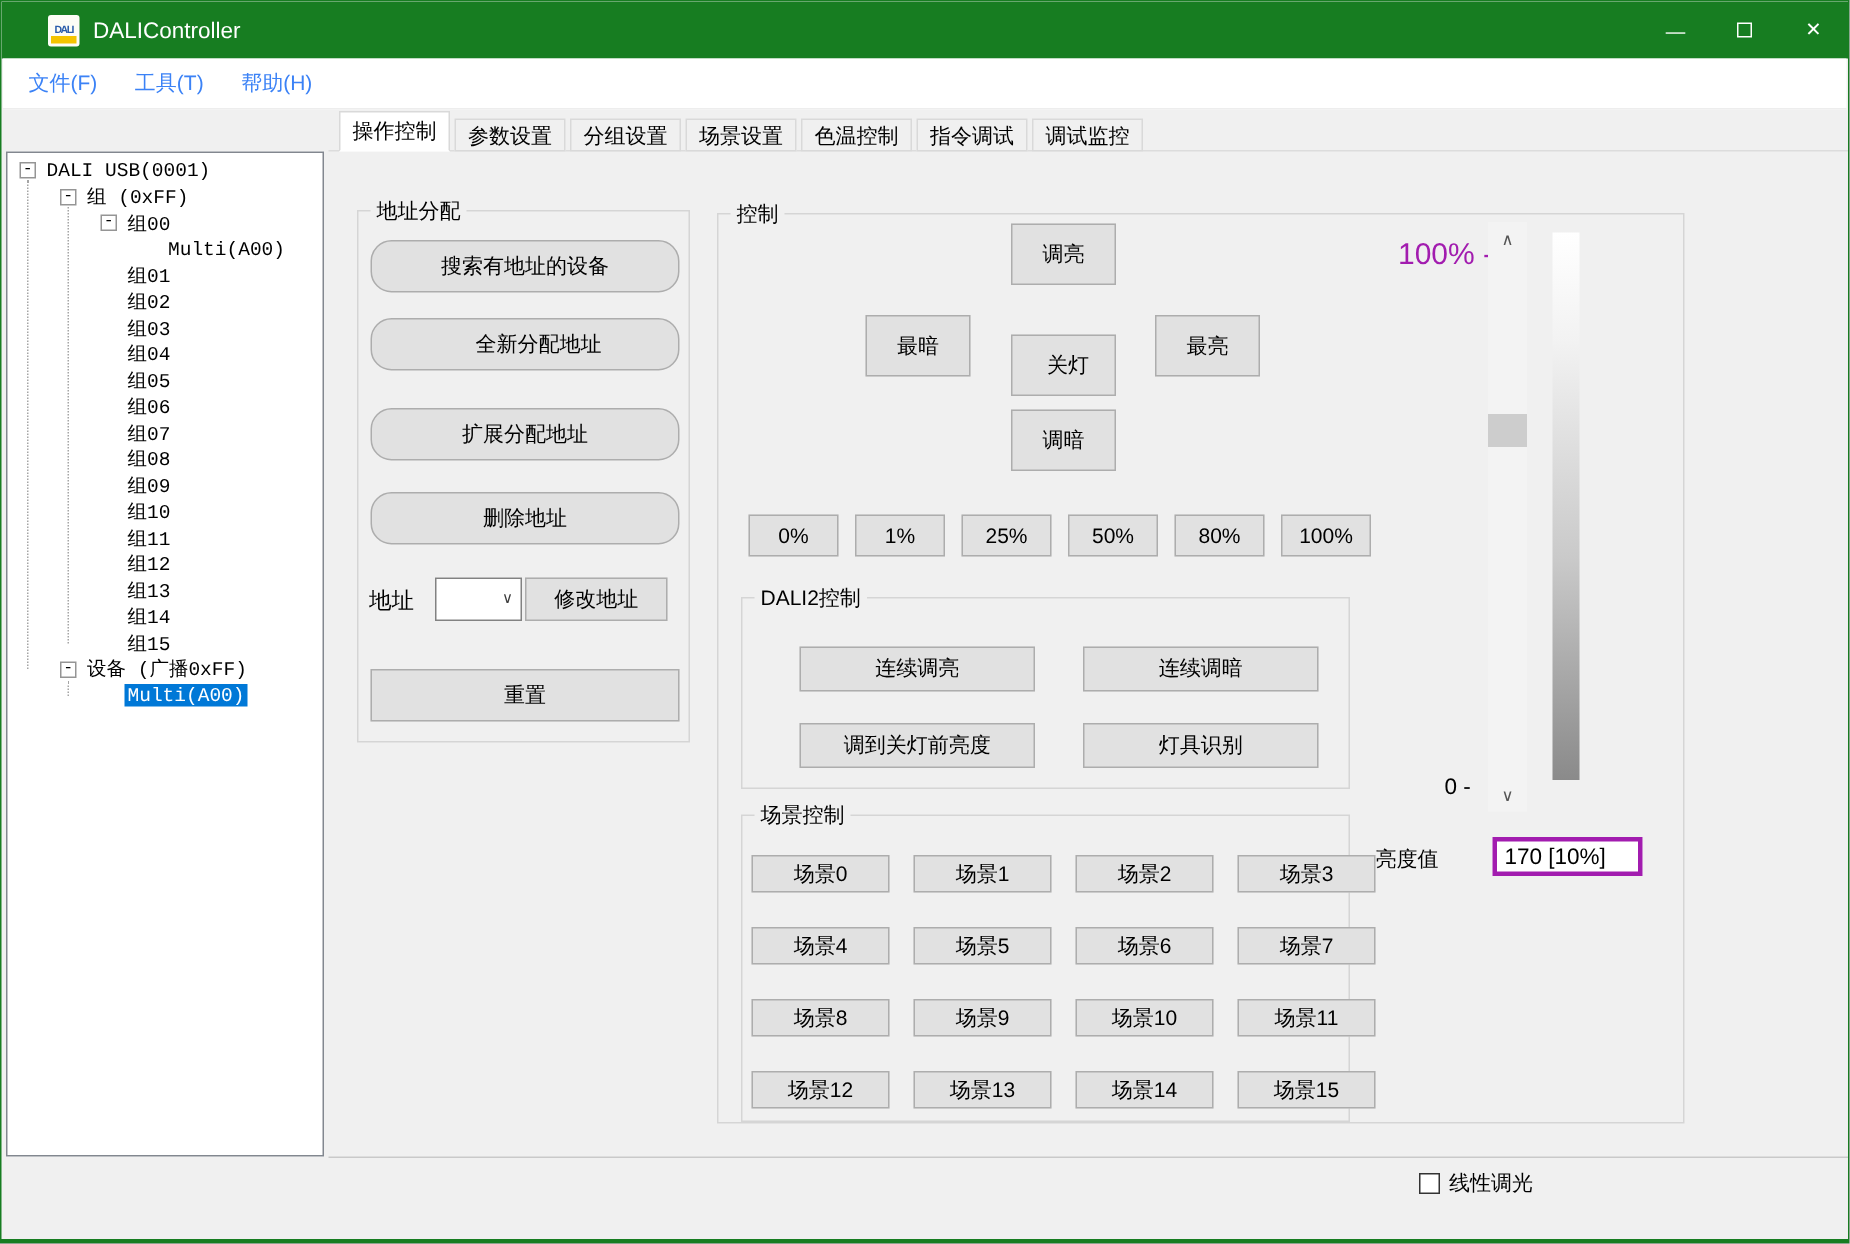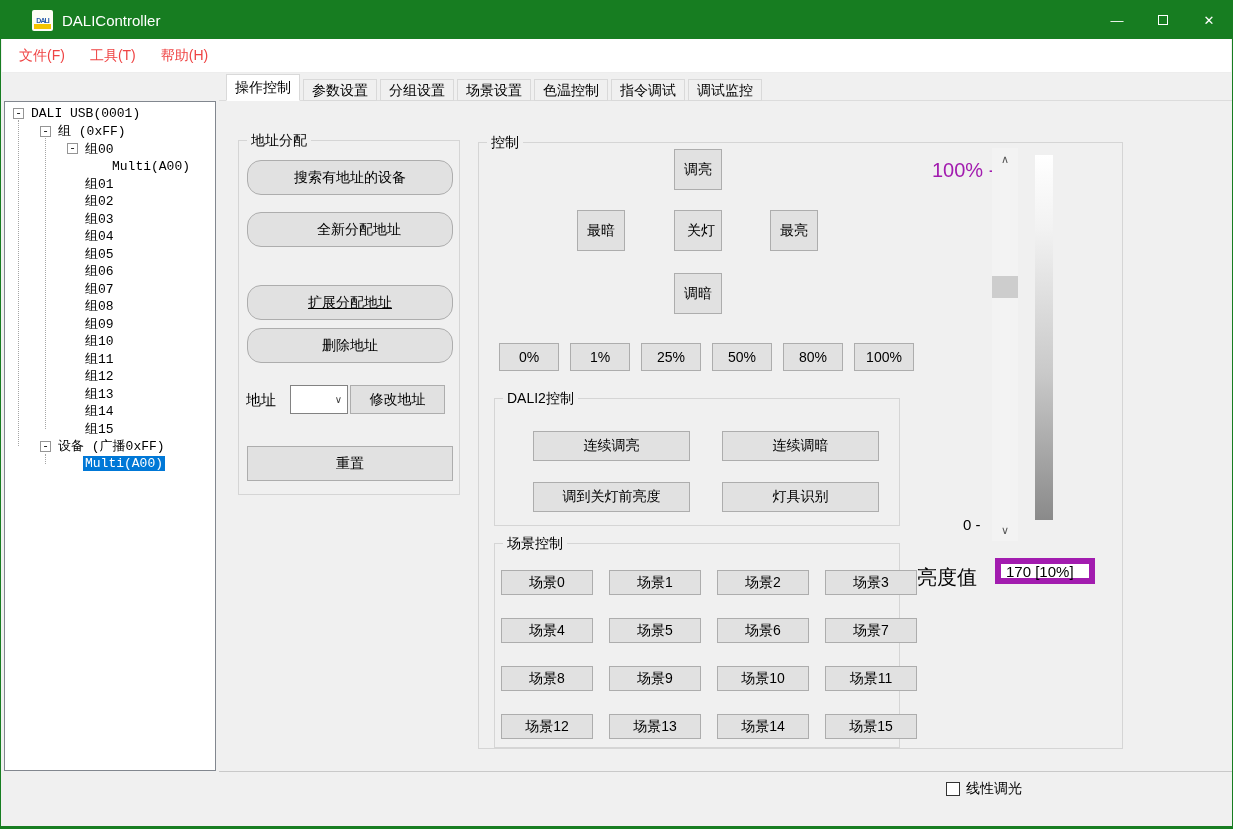--- a/index.html
+++ b/index.html
@@ -15,21 +15,21 @@
   .app-icon .mini{font-size:7px;font-weight:bold;color:#2a5caa;letter-spacing:-1px;}
   .app-icon::after{content:"";position:absolute;left:2px;right:2px;bottom:2px;height:5px;background:#f4c400;}
   .title-text{color:#fff;font-size:15px;margin-left:9px;}
   .win-controls{position:absolute;right:0;top:0;height:38px;display:flex;}
   .win-btn{width:46px;height:38px;display:flex;align-items:center;justify-content:center;color:#fff;font-size:13px;}
   .max-glyph{display:inline-block;width:10px;height:10px;border:1px solid #fff;}
 
   
   .menubar{position:absolute;left:1px;right:1px;top:38px;height:34px;background:#fff;display:flex;align-items:center;
            padding-left:17px;gap:25px;border-bottom:1px solid #ededed;}
-  .menu-item{font-size:14px;color:#ef4444;text-align:right;}
+  .menu-item{font-size:14px;color:#3b82f6;text-align:right;}
 
   
   .tree-panel{position:absolute;left:3px;top:100px;width:212px;height:670px;background:#fff;border:1px solid #82878f;}
   .tree-list{position:relative;padding-top:3px;z-index:2;}
   .tree-row{height:17.5px;display:flex;align-items:center;white-space:nowrap;
             padding-left:calc(8px + var(--lvl,0)*27px);
             font-family:"Liberation Mono","DejaVu Sans Mono",monospace;font-size:13px;color:#000;}
   .expander{flex:0 0 11px;width:11px;height:11px;border:1px solid #959595;background:#fff;color:#000;
             font-size:11px;line-height:8px;text-align:center;margin-right:5px;}
   .tree-row.no-exp .expander{visibility:hidden;}
@@ -58,35 +58,35 @@
   #gb-dali2{left:15px;top:255px;width:406px;height:128px;}
   #gb-scene{left:15px;top:400px;width:406px;height:205px;}
 
   .btn{background:var(--btnface,#e1e1e1);border:1px solid var(--btnbord,#adadad);color:#000;font-size:14px;
        display:flex;align-items:center;justify-content:center;font-family:"Liberation Sans","DejaVu Sans",sans-serif;}
 
   
   .addr-btn{position:absolute;left:8px;width:206px;height:35px;border-radius:14px;}
   #addr-list .addr-btn:nth-of-type(1){top:19px;}
   #addr-list .addr-btn:nth-of-type(2){top:71px;padding-left:24px;}
-  #addr-list .addr-btn:nth-of-type(3){top:144px;text-decoration:underline;}
+  #addr-list .addr-btn:nth-of-type(3){top:131px;}
   #addr-list .addr-btn:nth-of-type(4){top:187px;}
   .addr-label{position:absolute;left:7px;top:250px;font-size:15px;}
   .addr-combo{position:absolute;left:51px;top:244px;width:58px;height:29px;background:#fff;border:1px solid #828282;
               display:flex;align-items:center;}
   .addr-combo .combo-value{flex:1;padding-left:4px;font-size:13px;}
   .addr-combo .chev{color:#3d3d3d;font-size:10px;margin-right:5px;}
   .modify-btn{position:absolute;left:111px;top:244px;width:95px;height:29px;}
   .reset-btn{position:absolute;left:8px;top:305px;width:206px;height:35px;}
 
   
-  .dir-btn{position:absolute;width:48px;height:41px;}
+  .dir-btn{position:absolute;width:70px;height:41px;}
   #btn-up{left:195px;top:6px;}
   #btn-min{left:98px;top:67px;}
-  #btn-off{left:195px;top:67px;padding-left:12px;}
+  #btn-off{left:195px;top:80px;padding-left:12px;}
   #btn-max{left:291px;top:67px;}
   #btn-down{left:195px;top:130px;}
 
   .pct-row{position:absolute;left:20px;top:200px;display:flex;gap:11px;}
   .pct-btn{width:60px;height:28px;}
 
   .dali2-grid{position:absolute;left:38px;top:32px;display:grid;grid-template-columns:157px 157px;gap:21px 32px;}
   .dali2-btn{height:30px;}
 
   .scene-grid{position:absolute;left:6px;top:26px;display:grid;grid-template-columns:repeat(4,92px);gap:23px 16px;}
@@ -96,22 +96,22 @@
   .lbl-100{position:absolute;left:453px;top:16px;font-size:20px;color:#a21caf;}
   .lbl-0{position:absolute;left:484px;top:373px;font-size:15px;color:#000;}
   .vscroll{position:absolute;left:513px;top:5px;width:26px;height:393px;background:#f3f3f3;}
   .vscroll .arrow{position:absolute;left:0;width:26px;height:18px;display:flex;align-items:center;justify-content:center;
                   color:#555;font-size:11px;}
   .vscroll .arrow.up{top:2px;}
   .vscroll .arrow.down{bottom:2px;}
   .vscroll .thumb{position:absolute;left:0;width:26px;top:128px;height:22px;background:#cdcdcd;}
   .gradientbar{position:absolute;left:556px;top:12px;width:18px;height:365px;
                background:linear-gradient(to bottom,#ffffff 0%,#f2f2f2 20%,#c9c9c9 60%,#8a8a8a 100%);}
-  .bright-label{position:absolute;left:438px;top:421px;font-size:20px;color:#000;}
-  .bright-box{position:absolute;left:516px;top:415px;width:100px;height:26px;background:#fff;border:6px solid #a21caf;
+  .bright-label{position:absolute;left:438px;top:421px;font-size:14px;color:#000;}
+  .bright-box{position:absolute;left:516px;top:415px;width:100px;height:26px;background:#fff;border:3px solid #a21caf;
               font-size:15px;color:#000;display:flex;align-items:center;padding-left:5px;}
 
   
   .linear-check{position:absolute;left:905px;top:779px;display:flex;align-items:center;gap:6px;z-index:4;padding-left:40px;}
   .checkbox{width:14px;height:14px;background:#fff;border:1px solid #333;}
   .linear-label{font-size:14px;color:#000;}
 
   .statusbar{position:absolute;left:0;right:0;bottom:0;height:25px;background:#f7f7f7;border-top:1px solid #d0d0d0;}
   .status-item{position:absolute;top:0;line-height:24px;font-size:14px;color:#000;white-space:nowrap;}
   #st-host{left:8px;}

